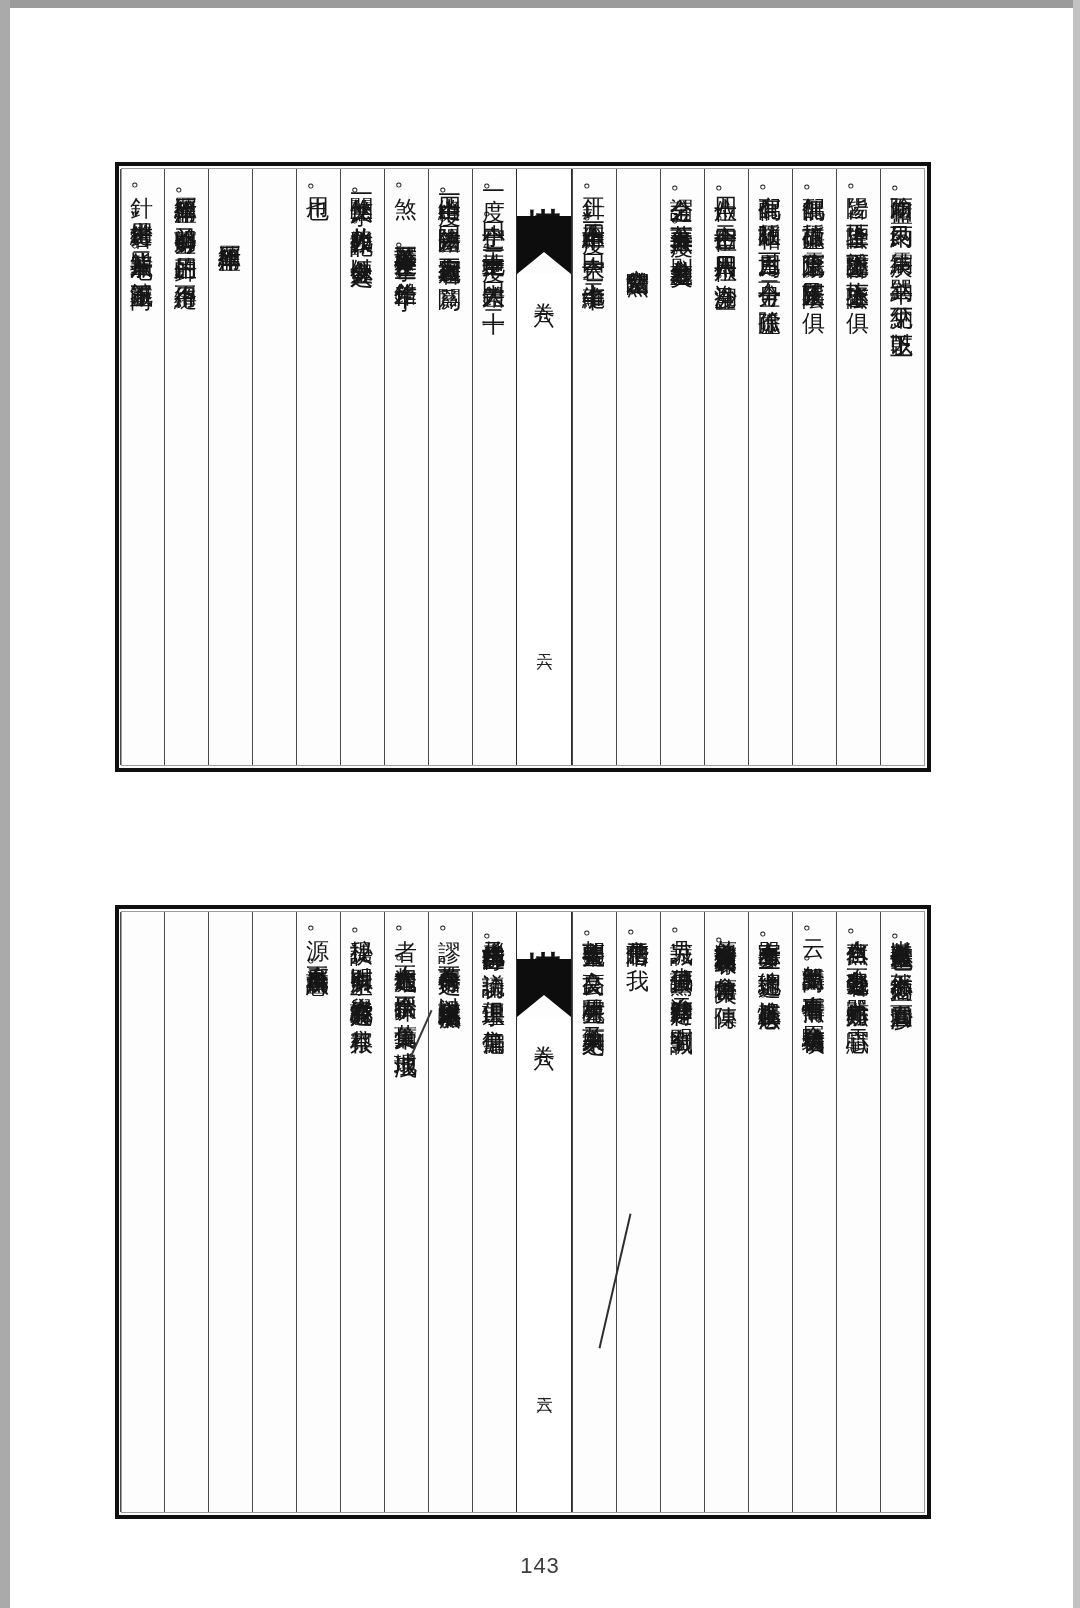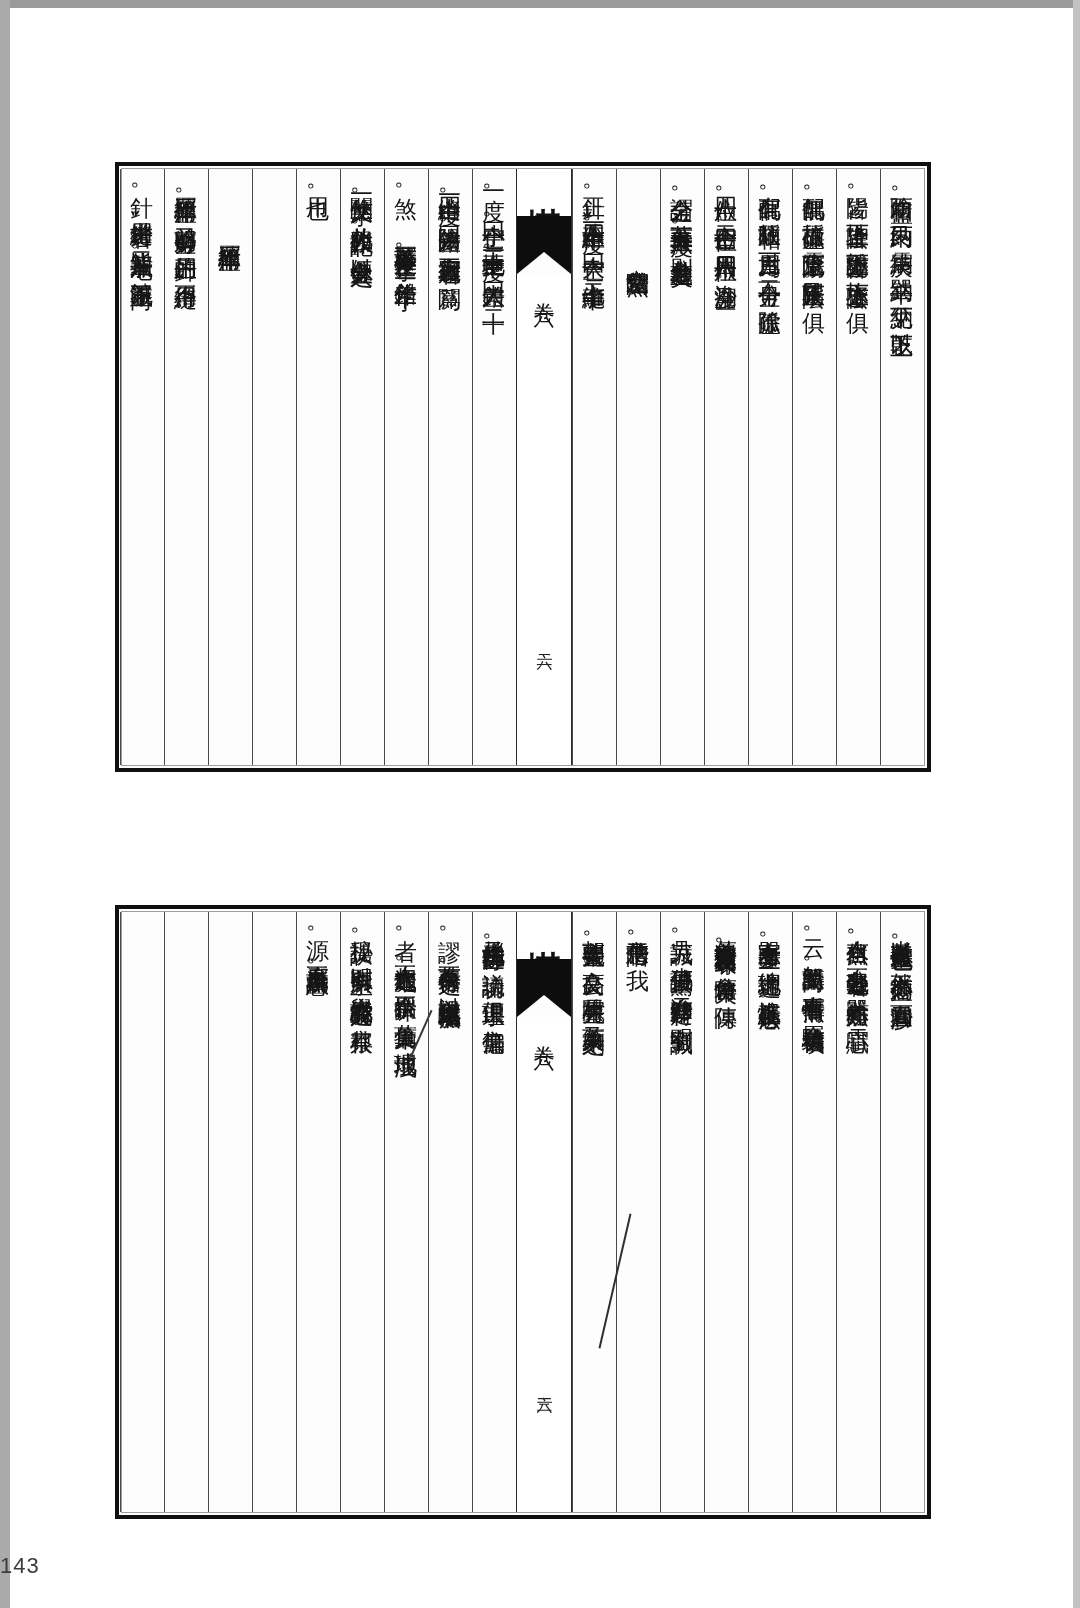--- a/index.html
+++ b/index.html
@@ -73,21 +73,21 @@
   
   .scratch-a{
     position:absolute;left:492px;top:300px;width:2px;height:138px;
     background:#2e2e2e;transform:rotate(13deg);
   }
   .scratch-b{
     position:absolute;left:298px;top:96px;width:2px;height:52px;
     background:#3a3a3a;transform:rotate(24deg);
   }
   .footer-num{
-    position:absolute;left:0;top:1553px;width:1080px;
+    position:absolute;left:0;top:1553px;width:1080px;text-align:center;
     font-family:"Liberation Sans","DejaVu Sans",sans-serif;
     font-size:22px;color:#3c3c3c;letter-spacing:1px;
   }
 </style>
 </head>
 <body>
 
 <div class="canvas">
 
   <div class="edge-top"></div>

